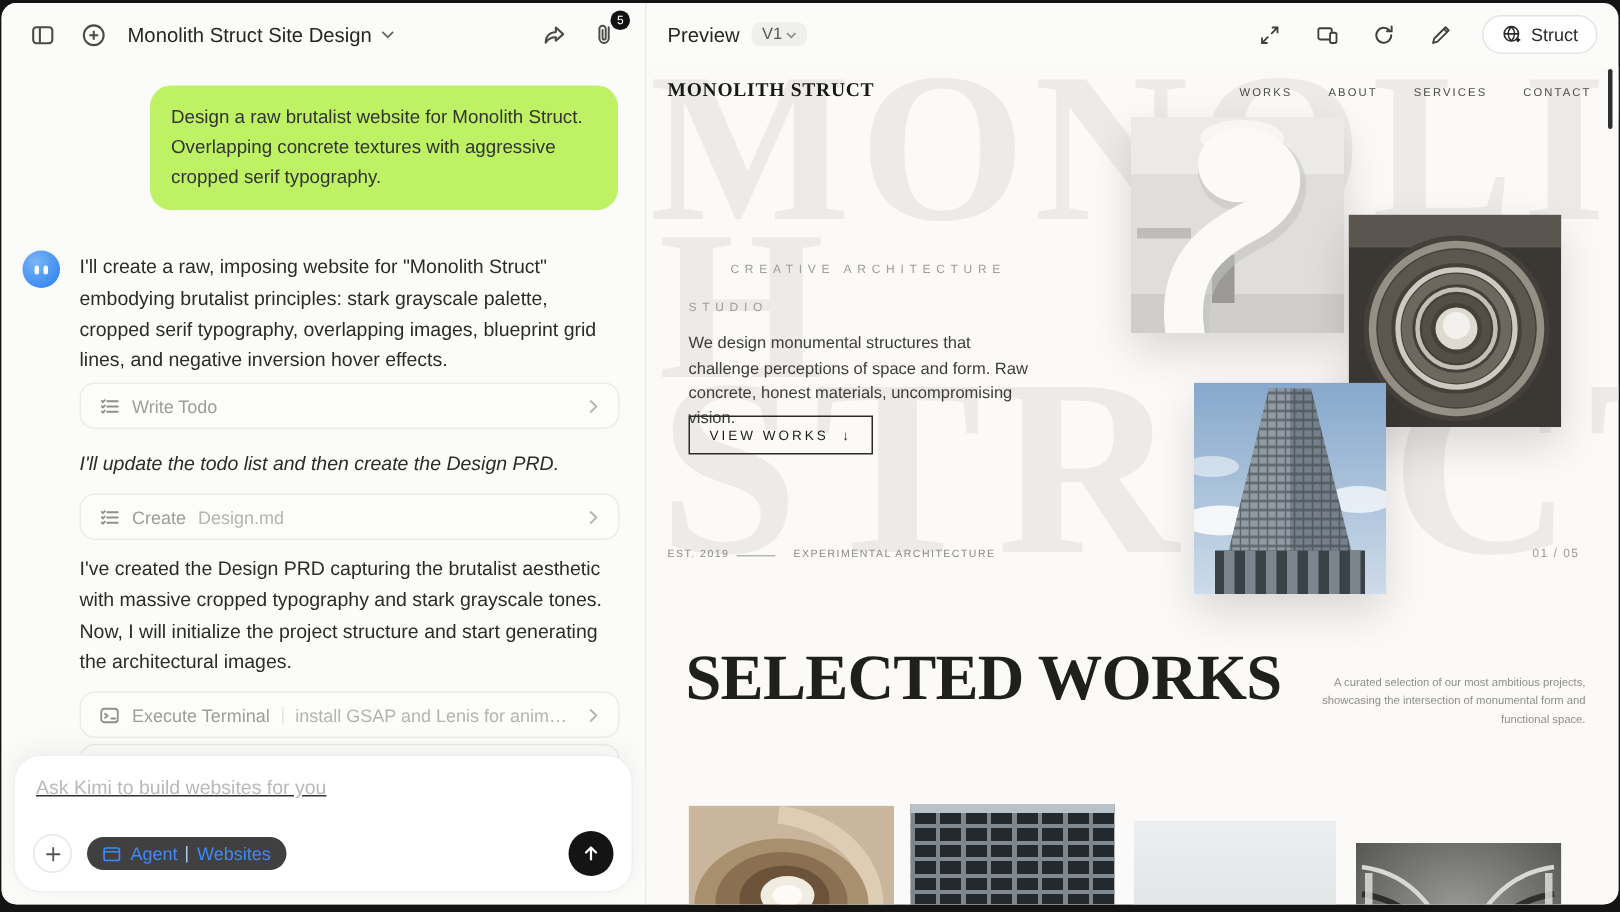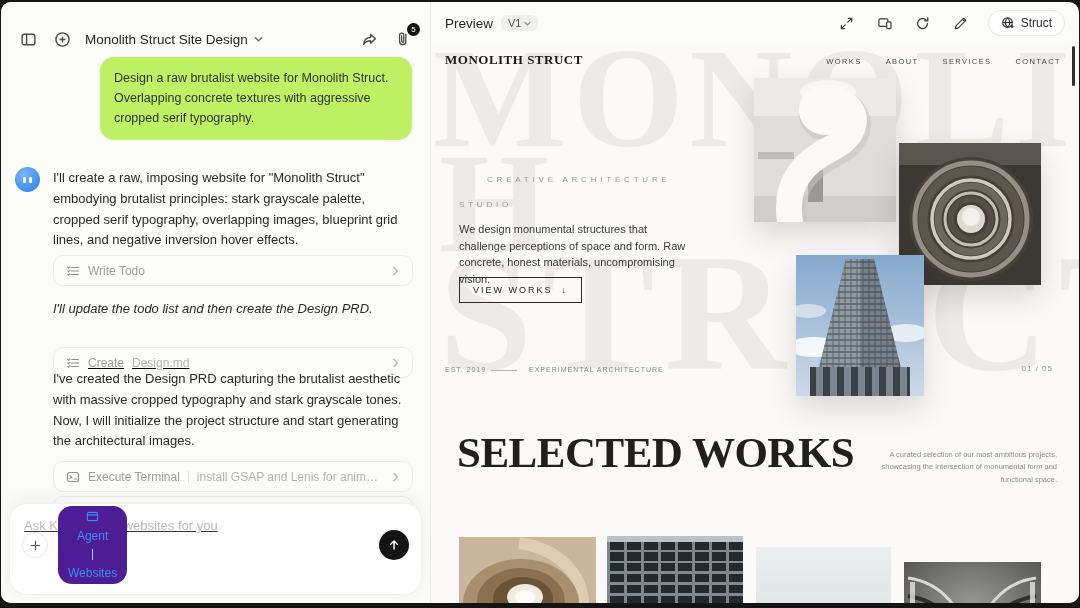--- a/index.html
+++ b/index.html
@@ -4,21 +4,21 @@
 <style>
   * { margin:0; padding:0; box-sizing:border-box; }
   html,body { width:1080px; height:608px; overflow:hidden; background:#141414;
               font-family:"Liberation Sans", sans-serif; }
   .app { position:absolute; top:2px; left:1px; right:1px; bottom:5px;
          background:#fbfbf9; border-radius:10px; overflow:hidden; }
 
   
   .chat-panel { position:absolute; left:0; top:0; width:430px; height:100%;
                 background:#fbfbf9; border-right:1px solid #ebebe9; }
-  .chat-header { position:absolute; top:16px; left:0; right:0; height:42px;
+  .chat-header { position:absolute; top:0; left:0; right:0; height:42px;
                  display:flex; align-items:center; padding:0 16px; gap:12px; }
   .icon-btn { display:flex; align-items:center; justify-content:center;
               width:22px; height:22px; color:#4a4a48; cursor:pointer; }
   .chat-title { display:flex; align-items:center; gap:6px; font-size:13.5px;
                 color:#262624; cursor:pointer; }
   .chat-header .spacer { flex:1; }
   .clip-wrap { position:relative; }
   .badge { position:absolute; top:-5px; right:-6px; width:13px; height:13px;
            border-radius:50%; background:#111; color:#fff; font-size:8px;
            display:flex; align-items:center; justify-content:center; }
@@ -39,38 +39,38 @@
 
   .tool-card { position:absolute; left:52px; width:360px; height:31px;
                background:#fcfcfb; border:1px solid #ececea; border-radius:10px;
                display:flex; align-items:center; gap:8px; padding:0 12px;
                cursor:pointer; }
   .tool-card .t-label { font-size:12px; color:#9d9d9b; }
   .tool-card .t-sep { width:1px; height:12px; background:#e4e4e2; }
   .tool-card .t-detail { font-size:12px; color:#b4b4b2; white-space:nowrap;
                          overflow:hidden; text-overflow:ellipsis; flex:1; }
   .tool-card .chev { margin-left:auto; display:flex; }
-  .card-1 { top:253px; } .card-2 { top:345px;text-decoration:underline; } .card-3 { top:459px;align-items:center; }
+  .card-1 { top:253px; } .card-2 { top:327px; } .card-3 { top:459px;align-items:center; }
   .card-4 { top:494px; }
 
   .composer { position:absolute; left:8px; right:8px; bottom:8px; height:92px;
               background:#ffffff; border:1px solid #f0f0ee; border-radius:18px;
               box-shadow:0 -4px 18px rgba(0,0,0,.05); padding:12px 14px; }
   .composer input { width:100%; border:none; outline:none; font-size:13px;
                     color:#333; background:transparent;
                     font-family:"Liberation Sans", sans-serif;text-decoration:underline; }
   .composer input::placeholder { color:#b9b9b7; }
   .composer-row { position:absolute; left:12px; right:12px; bottom:10px;
                   display:flex; align-items:center; gap:10px; }
   .plus-btn { width:26px; height:26px; border-radius:50%; border:1px solid #e6e6e4;
               background:#fff; display:flex; align-items:center; justify-content:center;
               cursor:pointer; }
-  .agent-pill { display:flex; align-items:center; gap:6px; background:#4c1d95;
+  .agent-pill { display:flex; align-items:center; gap:6px; background:#404040;
                 border-radius:14px; padding:4px 10px; font-size:12px; color:#3d8af7;
-                cursor:pointer;flex-direction:column; }
+                cursor:pointer; }
   .agent-pill .p-sep { width:1px; height:11px; background:#a9cdf8; }
   .send-btn { margin-left:auto; width:30px; height:30px; border-radius:50%;
               background:#141414; display:flex; align-items:center; justify-content:center;
               cursor:pointer; }
 
   
   .preview-panel { position:absolute; left:430px; top:0; right:0; height:100%; }
   .preview-toolbar { position:absolute; top:0; left:0; right:0; height:42px;
                      display:flex; align-items:center; padding:0 14px; gap:8px; }
   .preview-label { font-size:13.5px; color:#262624; }

